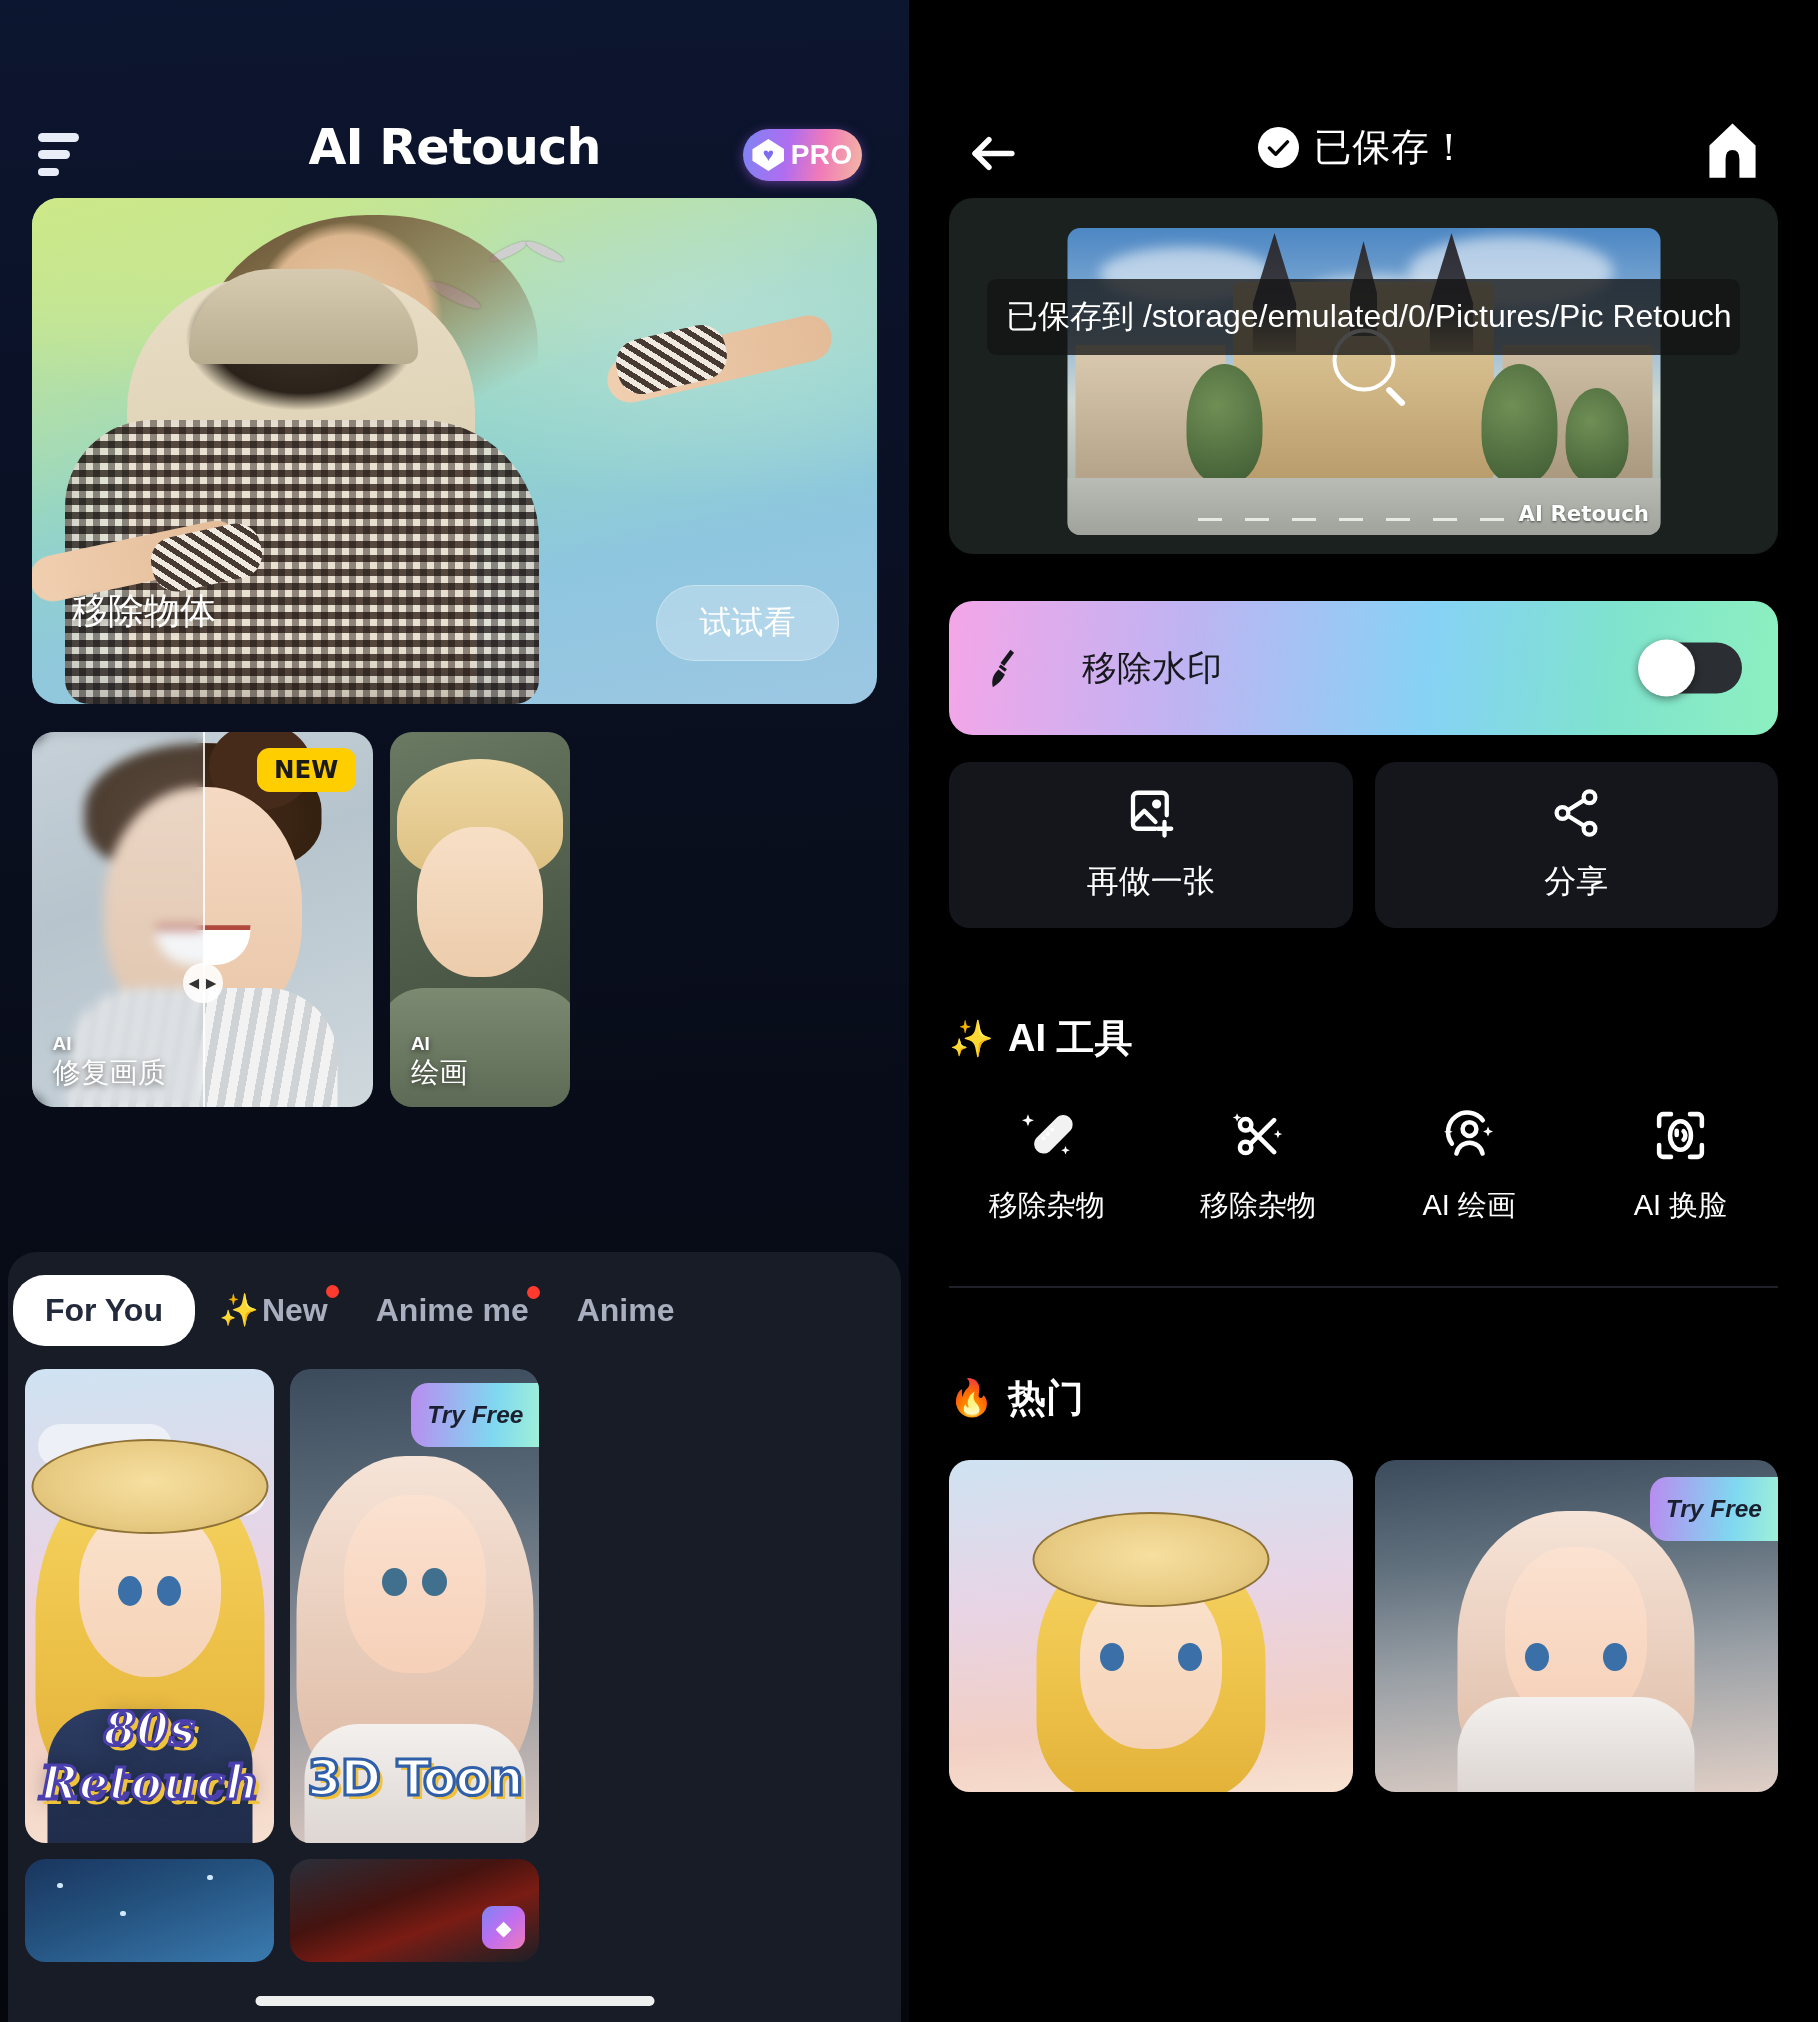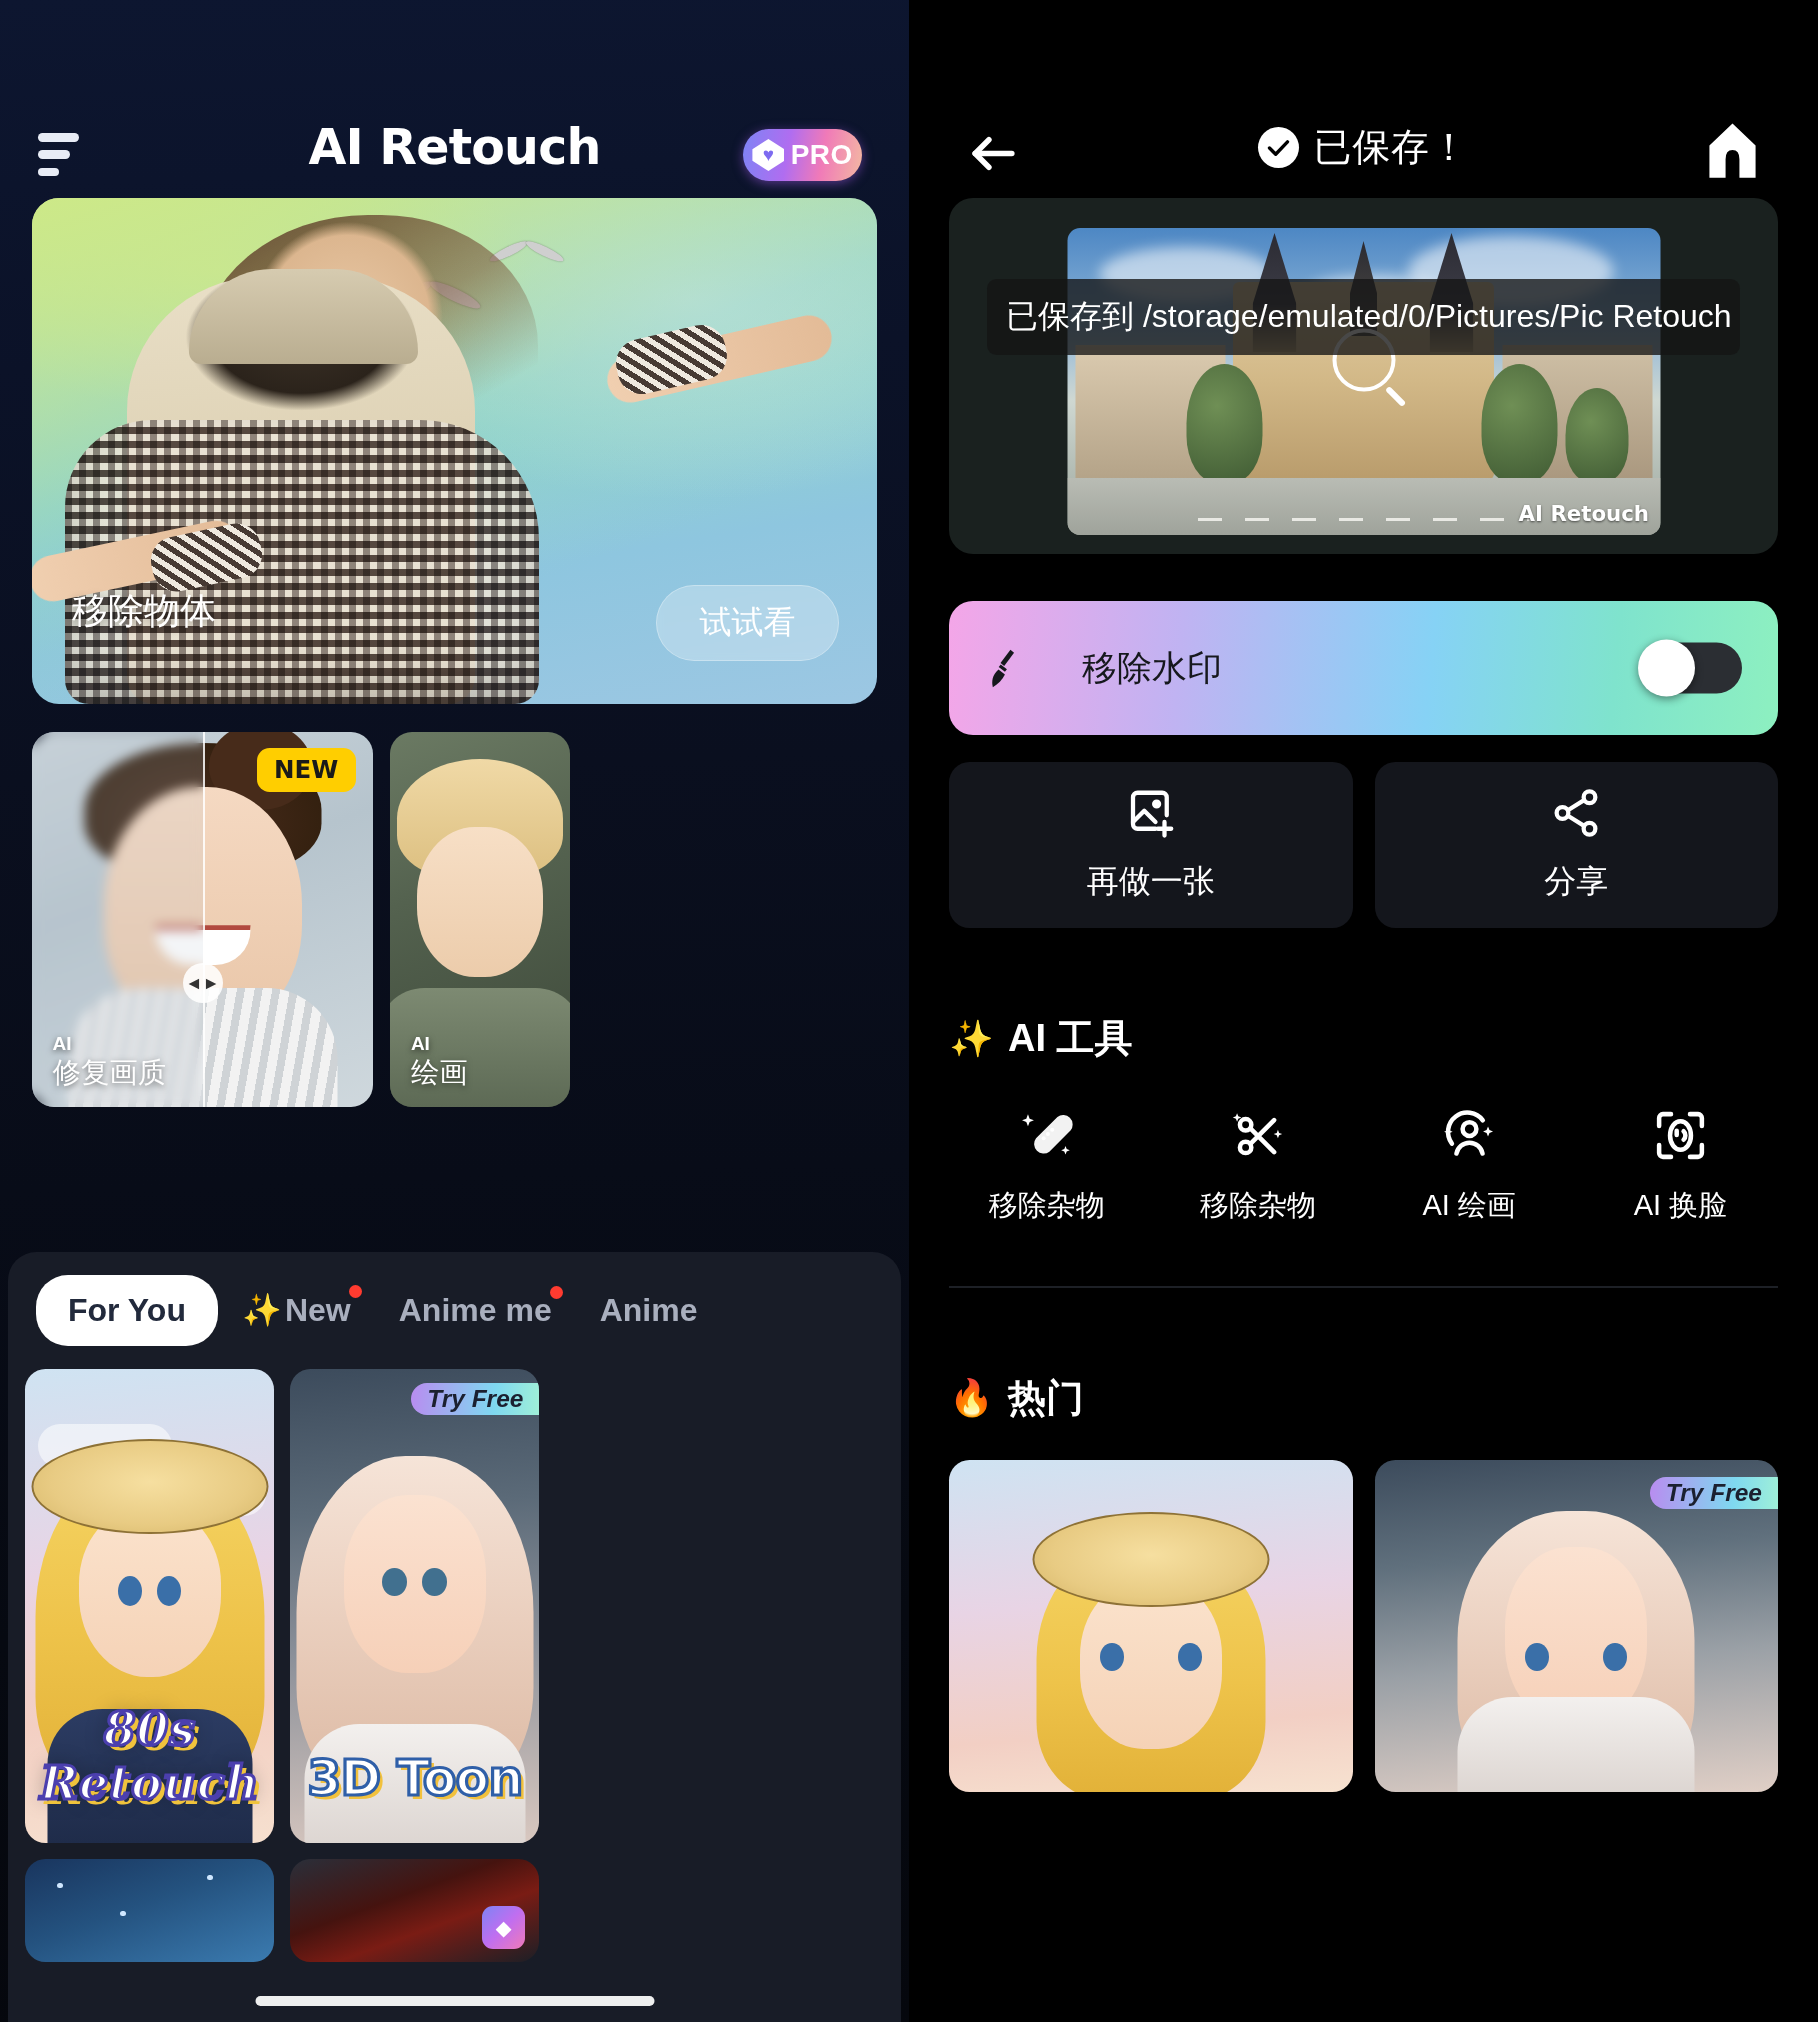--- a/index.html
+++ b/index.html
@@ -205,21 +205,21 @@
     position:absolute; left:50%; bottom:0;transform:translateX(-50%);
     width:205px;height:119px;border-radius:47px 47px 0 0;
     background:linear-gradient(180deg,#7d8a72,#5d6a55);
   }
 
   
   .sheet {
     position:absolute; left:8px; right:8px; top:1252px; bottom:0;
     background:#181c27; border-radius:28.4px 28.4px 0 0; padding:22px 0 0 0; overflow:hidden;
   }
-  .tabs { display:flex; align-items:center; gap:0; padding:0 28px; }
+  .tabs { display:flex; align-items:center; gap:0; padding:0 5px; }
   .tab {
     font-size:32px; font-weight:bold; color:#a9afbe; position:relative;
     padding:17.4px 24px; cursor:pointer; white-space:nowrap;
   }
   .tab.active { background:#fff; color:#222a3c; border-radius:32px; padding:17.4px 32px; }
   .tab .spark { color:#F5C542; margin-right:3.2px; }
   .dot-red { position:absolute; top:11px; right:12.6px; width:13.4px;height:13.4px;border-radius:50%;background:#ff3b30;}
 
   .grid { display:flex; gap:16px; padding:22px 17.4px 0 17.4px; }
   .gcard { width:249px; height:474px; border-radius:20.5px; position:relative; overflow:hidden; flex:0 0 auto;}
@@ -279,21 +279,21 @@
     position:absolute;left:0;right:0;bottom:36px;text-align:center;
     font-family:"DejaVu Sans",sans-serif; font-weight:bold; font-size:49px; color:#fff;
     -webkit-text-stroke:3.2px #2f5fa8;
     text-shadow:4px 4px 0 #f2c13c;
     letter-spacing:-0.8px;
   }
   .tryfree {
     position:absolute; right:0; top:14.2px;
     background:linear-gradient(95deg,#b98cf0,#7fd8f0 65%,#9ff0d8);
     color:#1b2030; font-weight:bold; font-style:italic; font-size:24.5px;
-    padding:2px 16px; border-radius:17.4px 0 0 17.4px;
+    padding:18px 16px; border-radius:17.4px 0 0 17.4px;
   }
   .grid2 { display:flex; gap:16px; padding:16px 17.4px 0 17.4px; }
   .gcard.c3{ height:103px; background:linear-gradient(160deg,#19355e 0%,#24527f 45%,#3b7bb0 100%);}
   .gcard.c3 .star{position:absolute;width:5.5px;height:5.5px;border-radius:50%;background:#cfe7ff;}
   .gcard.c4{ height:103px; background:linear-gradient(160deg,#2a2f3a 0%,#45130f 40%,#7a1c14 62%,#1c1f26 100%);}
   .logo-chip{
     position:absolute; right:14.2px; bottom:12.6px; width:43px;height:43px;border-radius:11px;
     background:linear-gradient(135deg,#7d84f5,#c06ef0 50%,#f07ab8);
     display:flex;align-items:center;justify-content:center;color:#fff;font-size:20.5px;
   }

